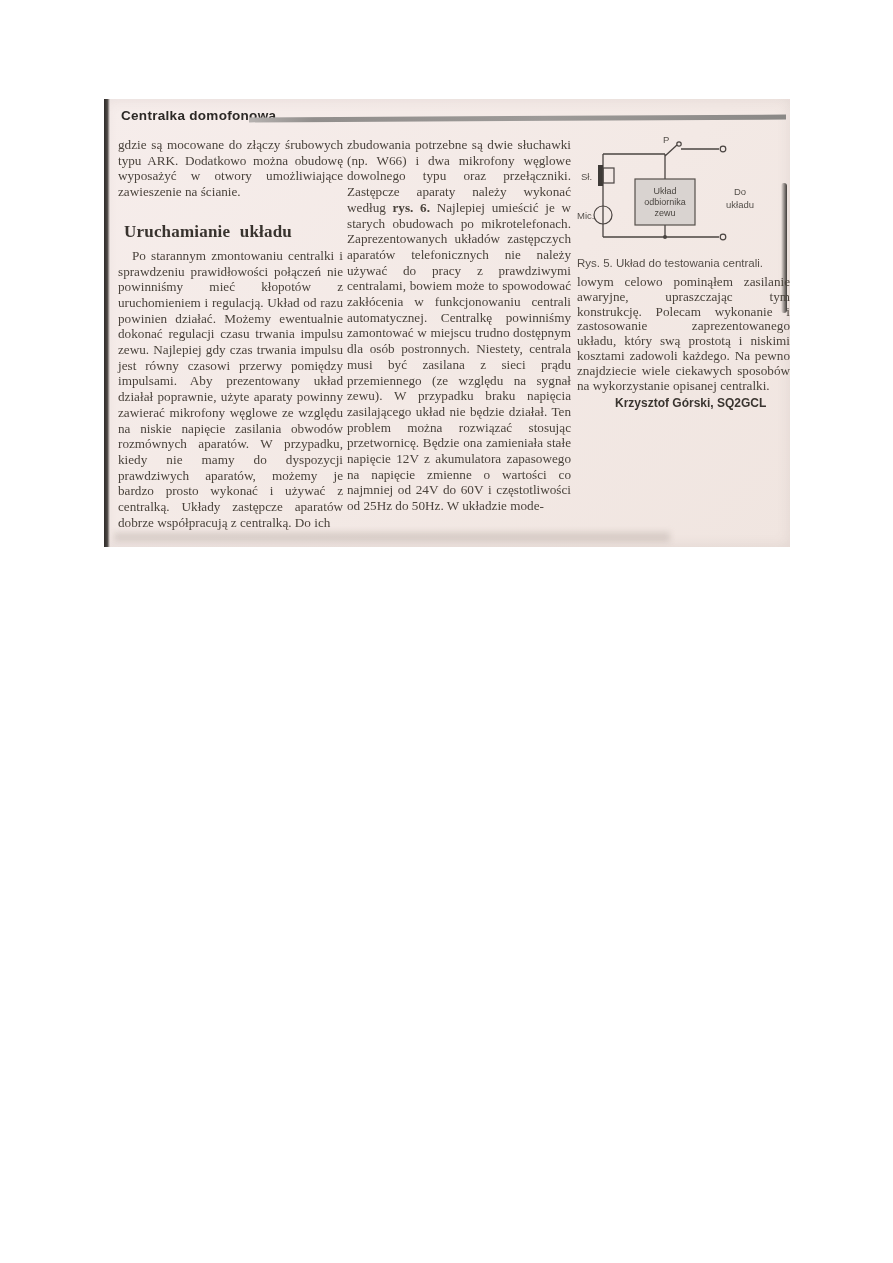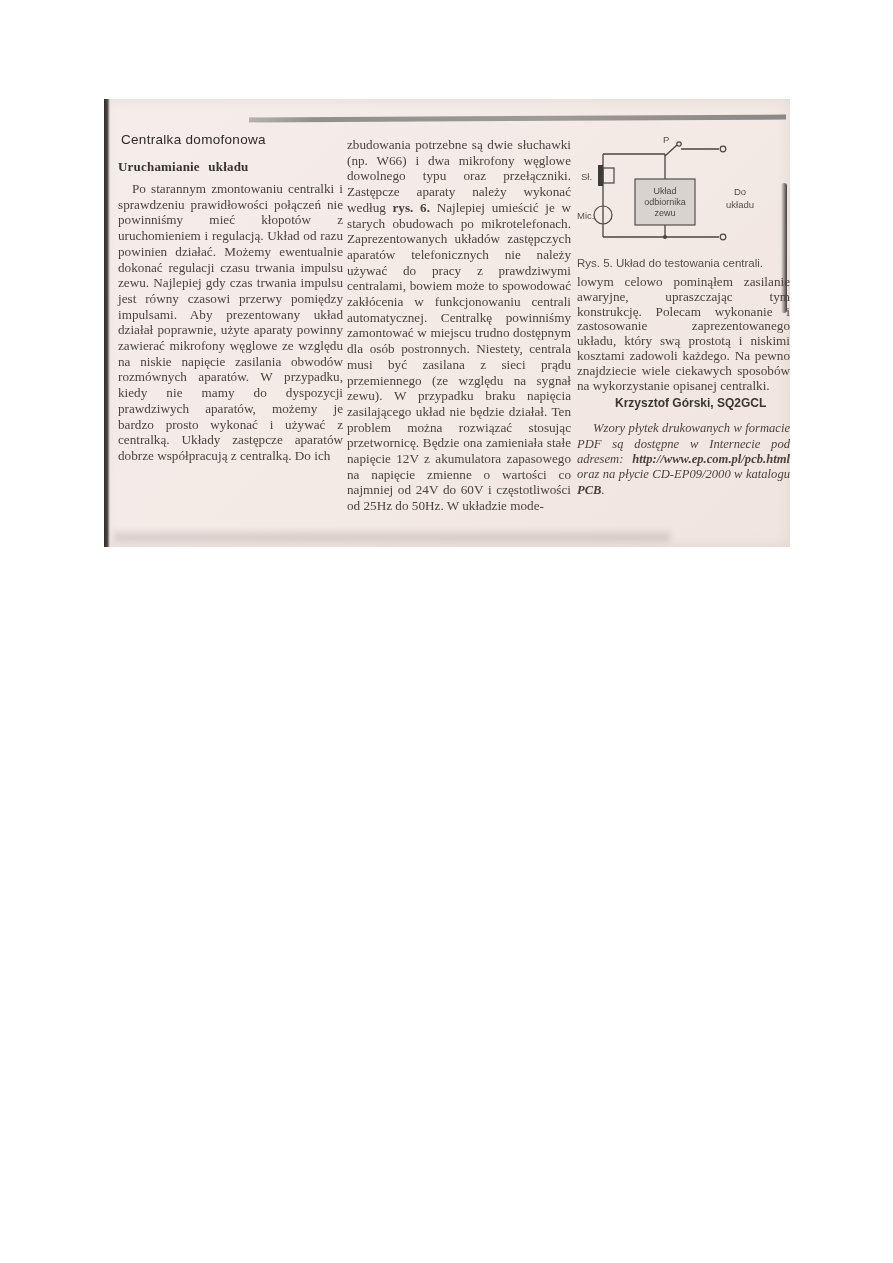--- a/index.html
+++ b/index.html
@@ -17,41 +17,41 @@
     background:linear-gradient(90deg,#2f2c2a 0%,#4a4542 55%,rgba(90,84,80,0) 100%);
   }
   .edge-right {
     position:absolute; left:677px; top:84px; width:6px; height:130px;
     background:linear-gradient(270deg,#403c39 0%,rgba(80,74,70,0) 100%);
     border-radius:3px;
   }
   .title {
     position:absolute; left:17px; top:9px;
     font-family:"Liberation Sans","DejaVu Sans",sans-serif;
-    font-weight:normal; font-size:13.5px; letter-spacing:.3px; color:#2c2926;margin-top:24px;
+    font-weight:bold; font-size:13.5px; letter-spacing:.3px; color:#2c2926;
   }
   .rule {
     position:absolute; left:145px; top:17px; width:537px; height:5px;
     background:linear-gradient(90deg,#b6b2b0 0%,#918e8c 12%,#9d9a98 55%,#8a8886 100%);
     transform:rotate(-.3deg);
   }
 
   .col { position:absolute; top:38px; }
   .col1 { left:14px;  width:225px; }
   .col2 { left:243px; width:224px;font-family:Liberation Serif, serif; }
   .col3 { left:473px; width:213px; }
 
   .bt {
     font-size:13.2px; line-height:15.7px; color:#4a433c;
     text-align:justify; text-justify:inter-word;
   }
   .ind { text-indent:14px; }
   .h {
-    font-size:13px; font-weight:bold; color:#38332e;
-    margin:22px 0 6px 0; word-spacing:5px; letter-spacing:.2px;
+    font-size:17px; font-weight:bold; color:#38332e;
+    margin:22px 0 6px 6px; word-spacing:5px; letter-spacing:.2px;
   }
   .rp { line-height:14.8px; margin-top:4px; }
   .cap {
     font-family:"Liberation Sans","DejaVu Sans",sans-serif;
     font-size:11.5px; line-height:15px; color:#57504a; margin-top:5px;
   }
   .author {
     font-family:"Liberation Sans","DejaVu Sans",sans-serif;
     font-weight:bold; font-size:12px; color:#3a3530; margin-top:3px;padding-left:38px;
   }
@@ -81,20 +81,21 @@
 
 <div class="scan">
 
   <div class="edge-left"></div>
   <div class="edge-right"></div>
 
   <span class="title">Centralka domofonowa</span>
   <div class="rule"></div>
 
   <div class="col col1">
+    <p class="bt">gdzie są mocowane do złączy śrubowych typu ARK. Dodatkowo można obudowę wyposażyć w otwory umożliwiające zawieszenie na ścianie.</p>
     <p class="h">Uruchamianie układu</p>
     <p class="bt ind"><span>Po starannym zmontowaniu centralki i sprawdzeniu prawidłowości połączeń nie powinniśmy mieć kłopotów z uruchomieniem i regulacją. Układ od razu powinien działać. Możemy ewentualnie dokonać regulacji czasu trwania impulsu zewu. Najlepiej gdy czas trwania impulsu jest równy czasowi przerwy pomiędzy impulsami. Aby prezentowany układ działał poprawnie, użyte aparaty powinny zawierać mikrofony węglowe ze względu na niskie napięcie zasilania obwodów rozmównych aparatów. W przypadku, kiedy nie mamy do dyspozycji prawdziwych aparatów, możemy je bardzo prosto wykonać i używać z centralką. Układy zastępcze aparatów dobrze współpracują z centralką. Do ich</span></p>
   </div>
 
   <div class="col col2">
     <p class="bt"><span>zbudowania potrzebne są dwie słuchawki (np. W66) i dwa mikrofony węglowe dowolnego typu oraz przełączniki. Zastępcze aparaty należy wykonać według </span><b>rys. 6.</b><span> Najlepiej umieścić je w starych obudowach po mikrotelefonach. Zaprezentowanych układów zastępczych aparatów telefonicznych nie należy używać do pracy z prawdziwymi centralami, bowiem może to spowodować zakłócenia w funkcjonowaniu centrali automatycznej. Centralkę powinniśmy zamontować w miejscu trudno dostępnym dla osób postronnych. Niestety, centrala musi być zasilana z sieci prądu przemiennego (ze względu na sygnał zewu). W przypadku braku napięcia zasilającego układ nie będzie działał. Ten problem można rozwiązać stosując przetwornicę. Będzie ona zamieniała stałe napięcie 12V z akumulatora zapasowego na napięcie zmienne o wartości co najmniej od 24V do 60V i częstotliwości od 25Hz do 50Hz. W układzie mode-</span></p>
   </div>
 
   <div class="col col3">
 
@@ -128,17 +129,16 @@
       <text class="ft" x="163" y="58" text-anchor="middle">Do</text>
       <text class="ft" x="163" y="71" text-anchor="middle">układu</text>
     </svg>
 
     <p class="cap">Rys. 5. Układ do testowania centrali.</p>
 
     <p class="bt rp">lowym celowo pominąłem zasilanie awaryjne, upraszczając tym konstrukcję. Polecam wykonanie i zastosowanie zaprezentowanego układu, który swą prostotą i niskimi kosztami zadowoli każdego. Na pewno znajdziecie wiele ciekawych sposobów na wykorzystanie opisanej centralki.</p>
 
     <p class="author">Krzysztof Górski, SQ2GCL</p>
 
-    <p class="fn"><span>Wzory płytek drukowanych w formacie PDF są dostępne w Internecie pod adresem: </span><b><span>http://www.ep.com.pl/</span><wbr><span>pcb.html</span></b><span> oraz na płycie CD-EP09/</span><wbr><span>2000 w katalogu </span><b>PCB</b><span>.</span></p>
   </div>
 
   <div class="ghost"></div>
 </div>
 
 </body></html>

